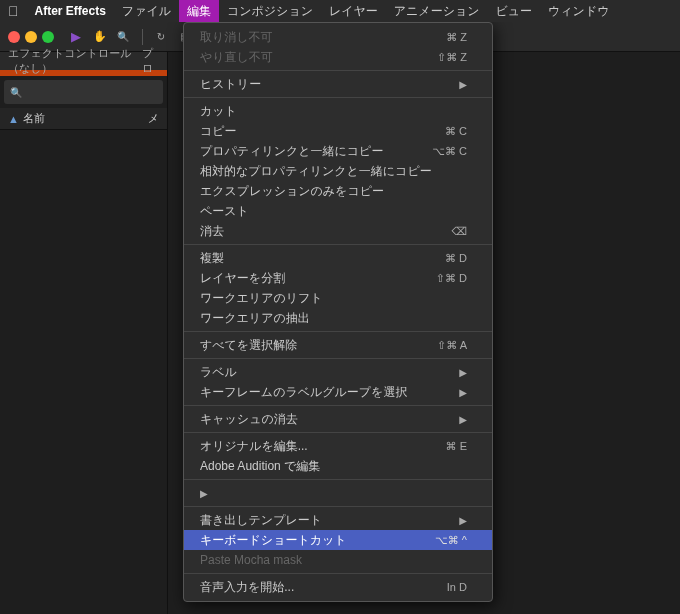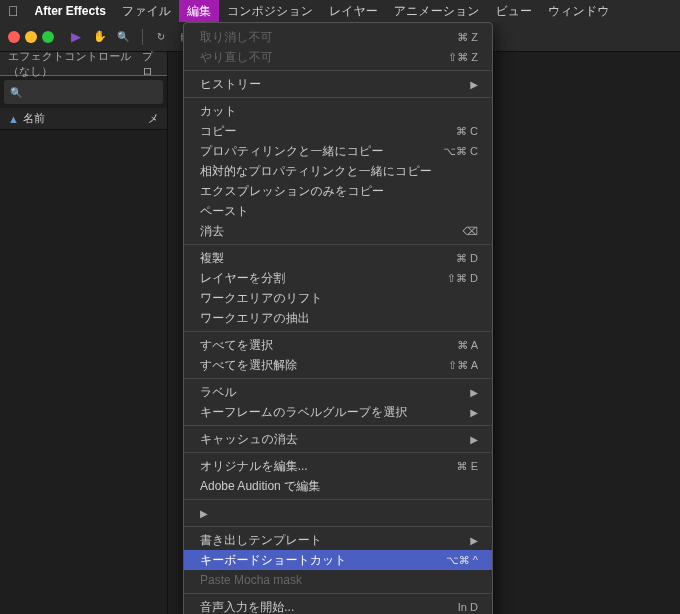--- a/index.html
+++ b/index.html
@@ -81,21 +81,21 @@
       display: flex;
       flex-direction: column;
     }
 
     .panel-header {
       display: flex;
       align-items: center;
       height: 24px;
       padding: 0 8px;
       background: #2a2a2a;
-      border-bottom: 1px solid #c2410c;
+      border-bottom: 6px solid #c2410c;
       font-size: 11px;
       color: #aaa;
       gap: 4px;
     }
 
     .search-bar {
       display: flex;
       align-items: center;
       height: 24px;
       margin: 4px;
@@ -158,21 +158,21 @@
       border-radius: 4px;
       box-shadow: 2px 4px 16px rgba(0,0,0,0.7);
       padding: 4px 0;
       pointer-events: all;
     }
 
     .menu-item {
       display: flex;
       align-items: center;
       justify-content: space-between;
-      padding: 2px 14px 2px 16px;
+      padding: 2px 25px 2px 16px;
       height: 20px;
       color: #cccccc;
       font-size: 12px;
       cursor: pointer;
       white-space: nowrap;
     }
 
     .menu-item.disabled {
       color: #666;
       cursor: default;
@@ -349,24 +349,20 @@
         <span class="menu-shortcut">⇧⌘ D</span>
       </div>
       <div class="menu-item">
         <span>ワークエリアのリフト</span>
       </div>
       <div class="menu-item">
         <span>ワークエリアの抽出</span>
       </div>
       <div class="menu-separator"></div>
       <div class="menu-item">
-        <span>すべてを選択</span>
-        <span class="menu-shortcut">⌘ A</span>
-      </div>
-      <div class="menu-item">
         <span>すべてを選択解除</span>
         <span class="menu-shortcut">⇧⌘ A</span>
       </div>
       <div class="menu-separator"></div>
       <div class="menu-item">
         <span>ラベル</span>
         <span class="menu-arrow">▶</span>
       </div>
       <div class="menu-item">
         <span>キーフレームのラベルグループを選択</span>

